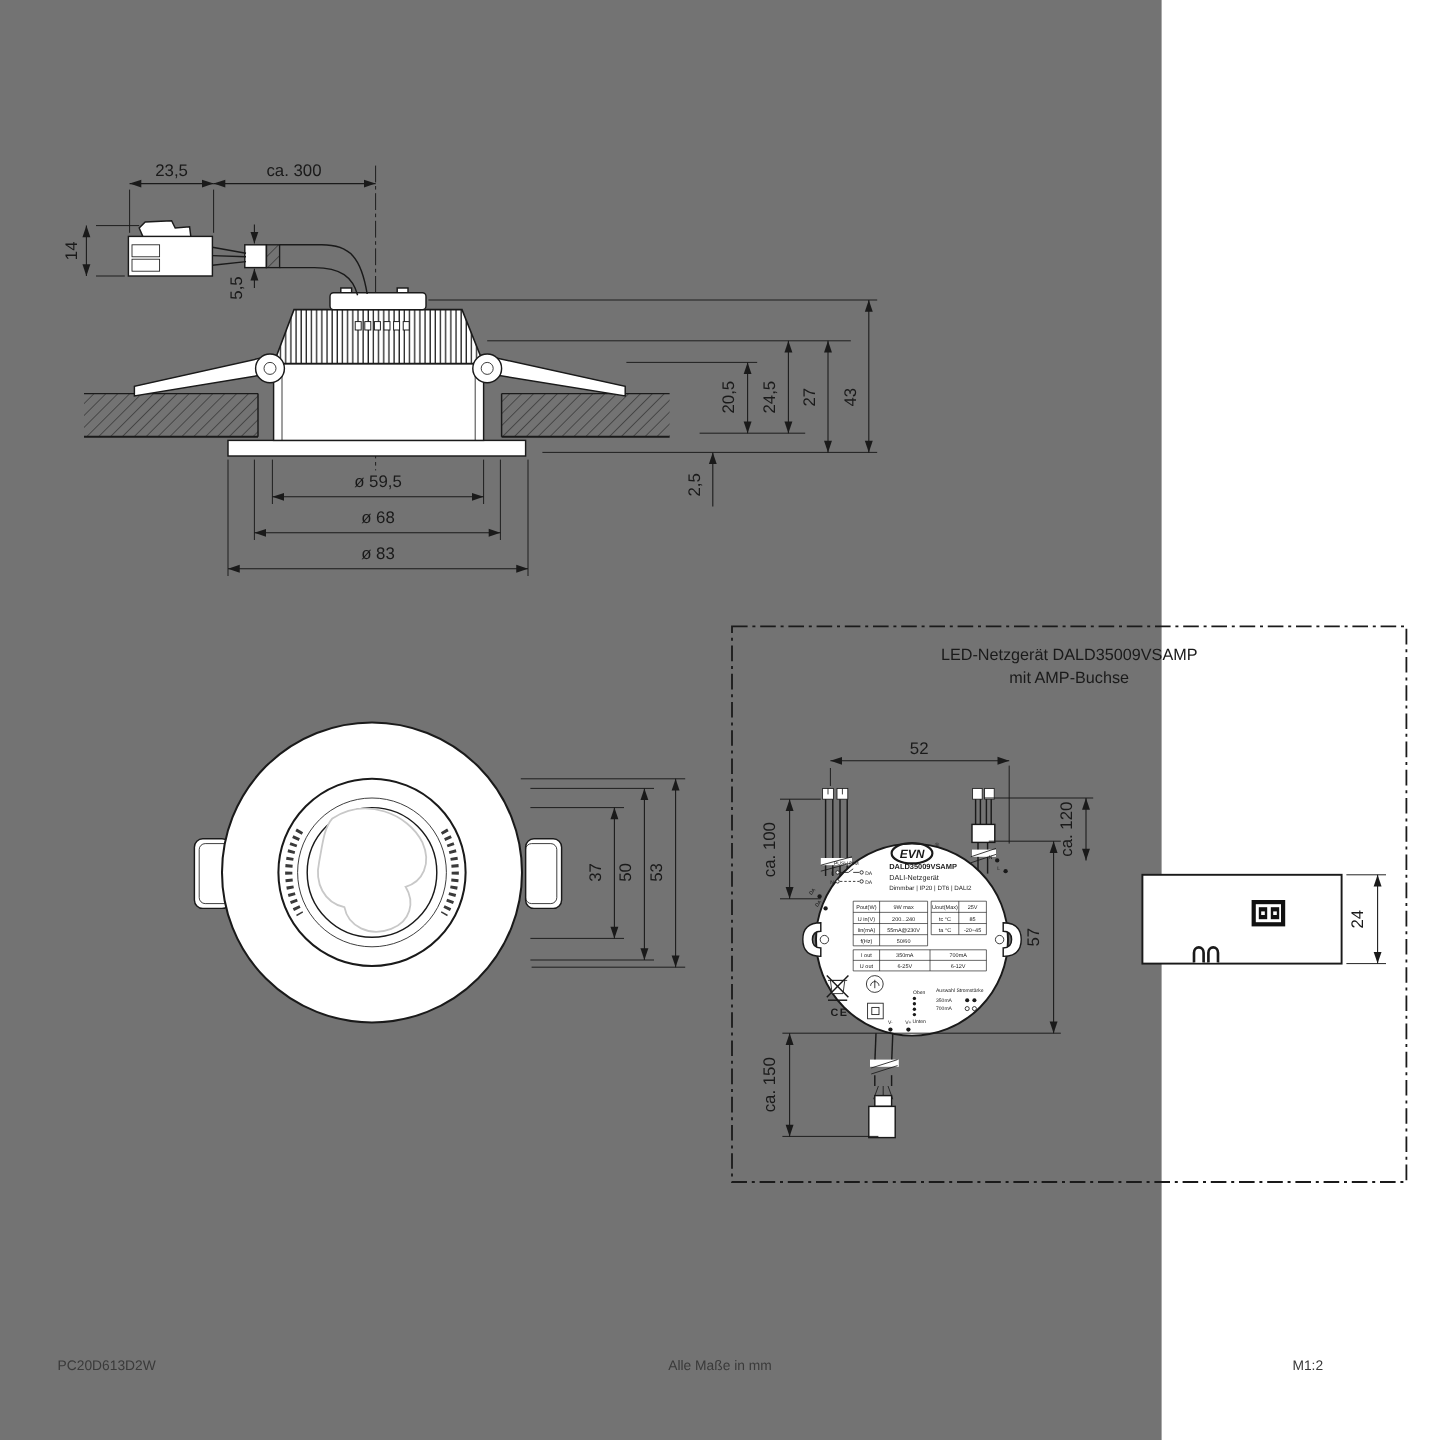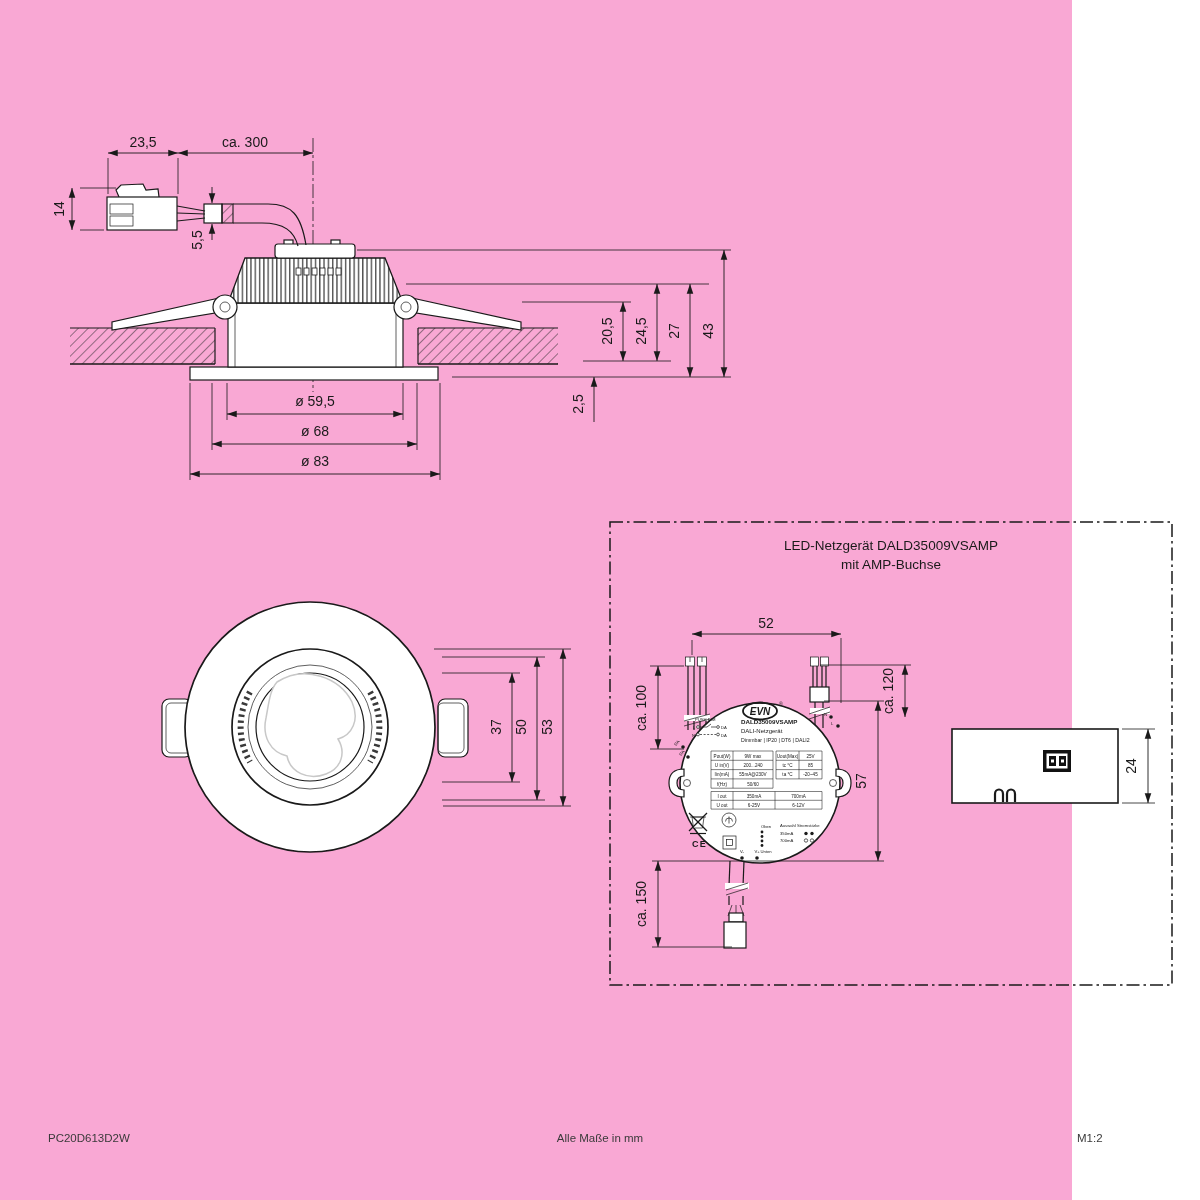--- a/index.html
+++ b/index.html
@@ -1,16 +1,16 @@
 <!DOCTYPE html>
 <html><head>
 <meta charset="utf-8">
 <style>
   html,body{margin:0;padding:0;background:#ffffff;}
-  .page{width:1072px;height:1200px;position:relative;background:#f9a8d4;}
+  .page{width:968px;height:1200px;position:relative;background:#737373;}
   svg{display:block;font-family:"Liberation Sans",sans-serif;}
   text{fill:#1a1a1a;}
   .t-dim{font-size:14px;}
   .t-title{font-size:13.5px;}
   .t-foot{font-size:11.5px;fill:#3a3a3a;}
   .t-evn{font-size:10px;font-weight:bold;font-style:italic;}
   .t-reg{font-size:5px;}
   .t-model{font-size:6.2px;font-weight:bold;}
   .t-type{font-size:6px;}
   .t-feat{font-size:5.2px;}

